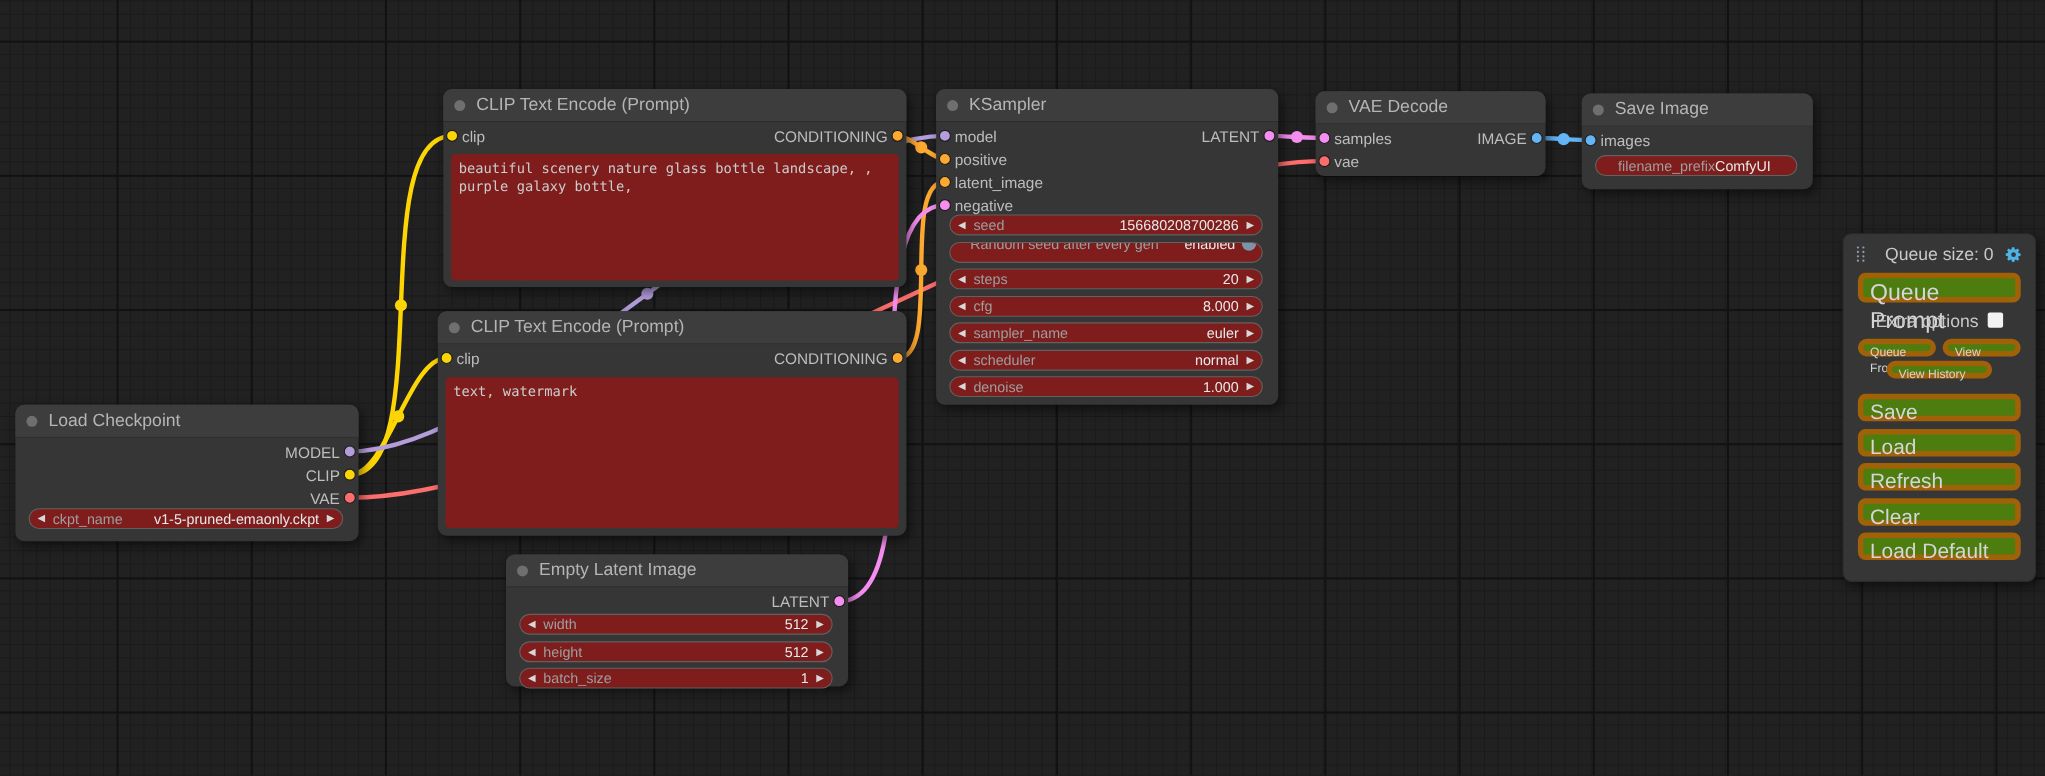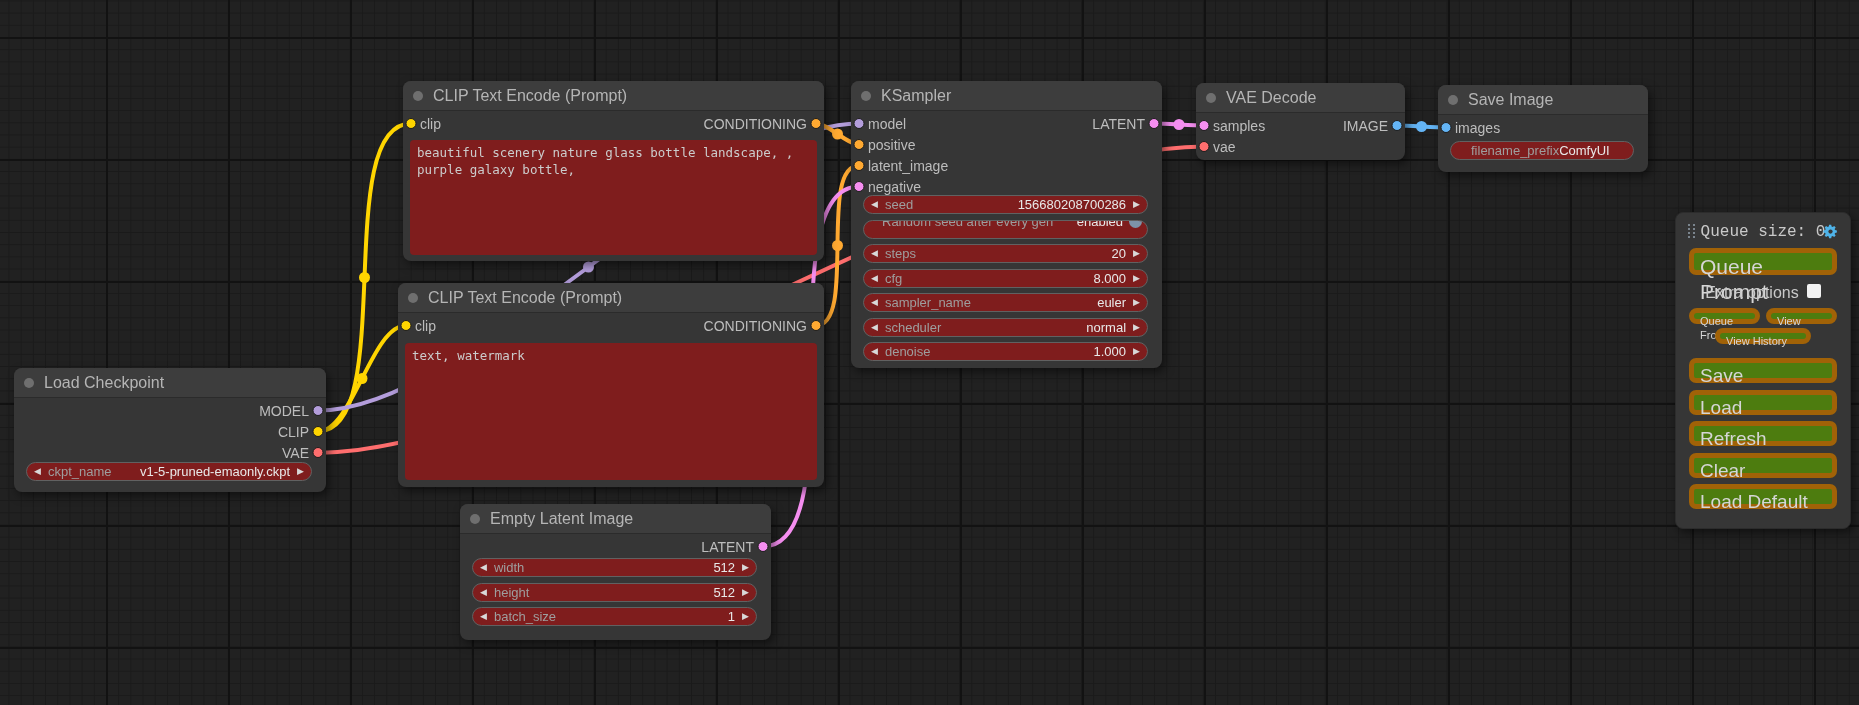--- a/index.html
+++ b/index.html
@@ -53,21 +53,21 @@
     padding:4px 7px;box-sizing:border-box;white-space:pre-wrap;overflow:hidden;
   }
 
   
   #queue-panel{
     position:absolute;left:1675px;top:212px;width:176px;z-index:4;
     background:#363636;border:1px solid #2c2c2c;border-radius:8px;
     box-shadow:3px 4px 10px rgba(0,0,0,.5);
     padding:8px 13px 12px 13px;box-sizing:border-box;color:#c9c9c9;
   }
-  .qp-header{position:relative;height:22px;display:flex;align-items:center;justify-content:center;margin-bottom:5px;font-family:Liberation Mono, monospace;}
+  .qp-header{position:relative;height:22px;display:flex;align-items:center;justify-content:center;margin-bottom:5px;}
   .qp-size{font-size:16px;color:#c9c9c9;}
   .drag-handle{position:absolute;left:-1px;top:3px;display:grid;grid-template-columns:3px 3px;grid-gap:2px;}
   .drag-handle i{width:2px;height:2px;border-radius:50%;background:#93a1ad;display:block;}
   .gear{position:absolute;right:-2px;top:2px;}
   .qbtn{
     display:block;width:100%;box-sizing:border-box;background:#4d7c0f;color:#d6d6d6;
     border:5px solid #a16207;border-radius:7px;text-align:left;cursor:pointer;
     font-family:"Liberation Sans",sans-serif;
   }
   .qbtn.big{height:25px;font-size:19px;line-height:23px;margin-bottom:6.5px;}
@@ -149,21 +149,21 @@
           <span>CLIP Text Encode (Prompt)</span>
         </div>
         <div class="ports">
           <div class="port-row">
             <span class="in-label">clip</span>
             <span class="out-label">CONDITIONING</span>
           </div>
         </div>
         <div class="prompt-text" style="left:7px;right:7px;top:60px;height:137px;">text, watermark</div>
       </div>
-      <div class="node" style="left:460px;top:504px;width:311px;height:136px;text-align:center;">
+      <div class="node" style="left:460px;top:504px;width:311px;height:120px;text-align:center;">
         <div class="node-title">
           <span class="title-dot"></span>
           <span>Empty Latent Image</span>
         </div>
         <div class="ports">
           <div class="port-row">
             <span class="out-label">LATENT</span>
           </div>
         </div>
         <div class="widgets" style="top:54px;">

